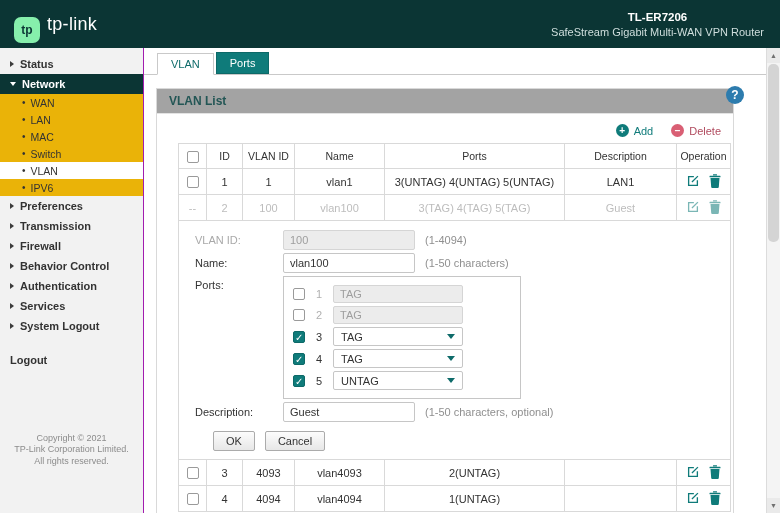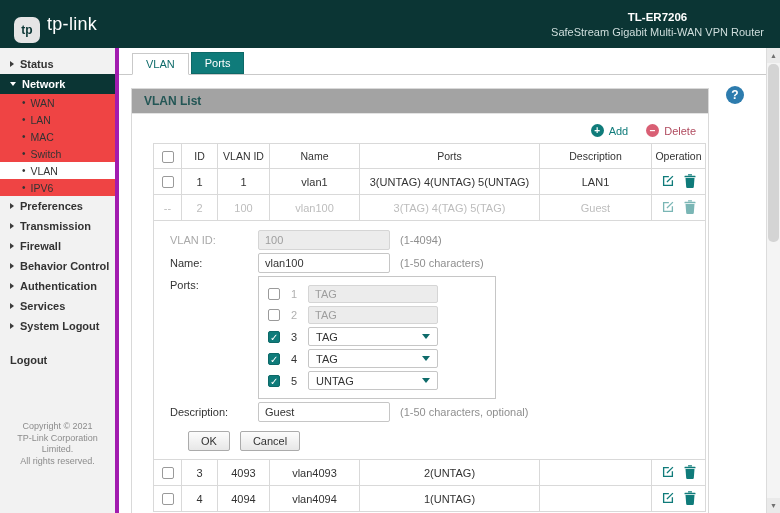--- a/index.html
+++ b/index.html
@@ -4,40 +4,40 @@
 <style>
   * { margin:0; padding:0; box-sizing:border-box; }
   html,body { width:780px; height:513px; overflow:hidden; background:#fff;
               font-family:"Liberation Sans", sans-serif; }
   .app { width:780px; height:513px; display:flex; flex-direction:column; }
 
   
   .topbar { height:48px; background:#0b3534; display:flex; align-items:center;
             justify-content:space-between; padding:0 16px 0 14px; flex:none; }
   .brand { display:flex; align-items:center; gap:7px; }
-  .logo-mark { width:26px; height:26px; background:#e5e5e5; border-radius:7px; color:#0b3534;
+  .logo-mark { width:26px; height:26px; background:#86efac; border-radius:7px; color:#0b3534;
                font-weight:bold; font-size:12px; display:flex; align-items:center; justify-content:center;margin-top:12px; }
   .logo-text { color:#fff; font-size:18px; font-weight:normal; letter-spacing:.3px; }
   .model-block { text-align:center; }
   .model-name { color:#fff; font-size:11.5px; font-weight:bold; margin-bottom:3px; }
   .model-sub { color:#cfdedd; font-size:11px; }
 
   
   .layout { display:flex; height:465px; flex:1; }
-  .sidebar { width:119px; background:#f2f2f2; border-right:4px solid #a21caf;
+  .sidebar { width:144px; background:#f2f2f2; border-right:1px solid #a21caf;
              display:flex; flex-direction:column; padding-top:6px; flex:none; }
   .nav-item { height:20px; display:flex; align-items:center; gap:6px; padding-left:10px;
               font-size:11px; font-weight:bold; color:#333; cursor:pointer; flex:none; }
   .nav-item.active { background:#0b3534; color:#fff; }
   .nav-item.logout { margin-top:14px; }
   .arrow-r { width:0; height:0; border-left:4px solid #3c3c3c;
              border-top:3px solid transparent; border-bottom:3px solid transparent; }
   .arrow-d { width:0; height:0; border-top:4px solid #fff;
              border-left:3px solid transparent; border-right:3px solid transparent; }
-  .subnav { background:#ef4444; }
+  .subnav { background:#eab308; }
   .subnav-item { height:17px; display:flex; align-items:center; padding-left:22px;
                  font-size:10.5px; color:#333; cursor:pointer; }
   .subnav-item::before { content:"•"; margin-right:5px; font-size:10px; }
   .subnav-item.selected { background:#ffffff; }
   .copyright { margin-top:auto; margin-bottom:46px; text-align:center; padding:0 4px;
                font-size:9px; color:#8c8c8c; line-height:11.5px; }
 
   
   .content { flex:1; position:relative; background:#fff; overflow:hidden; }
   .tabs { display:flex; align-items:flex-end; gap:2px; padding:4px 0 0 13px;

